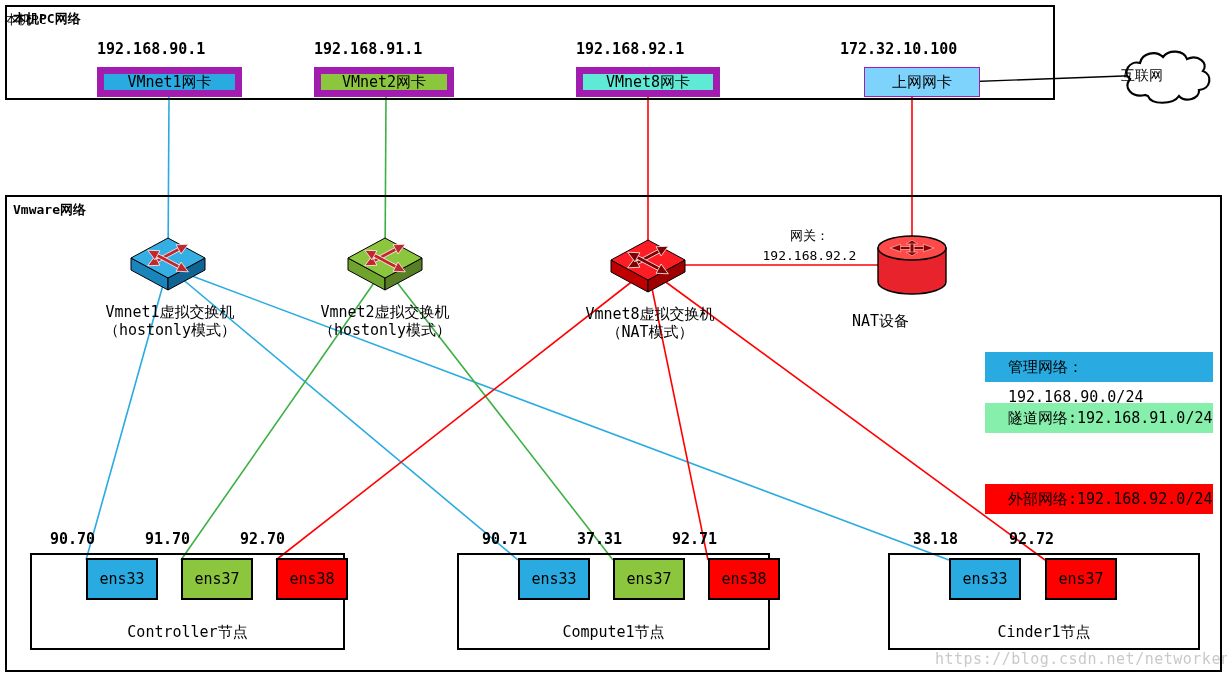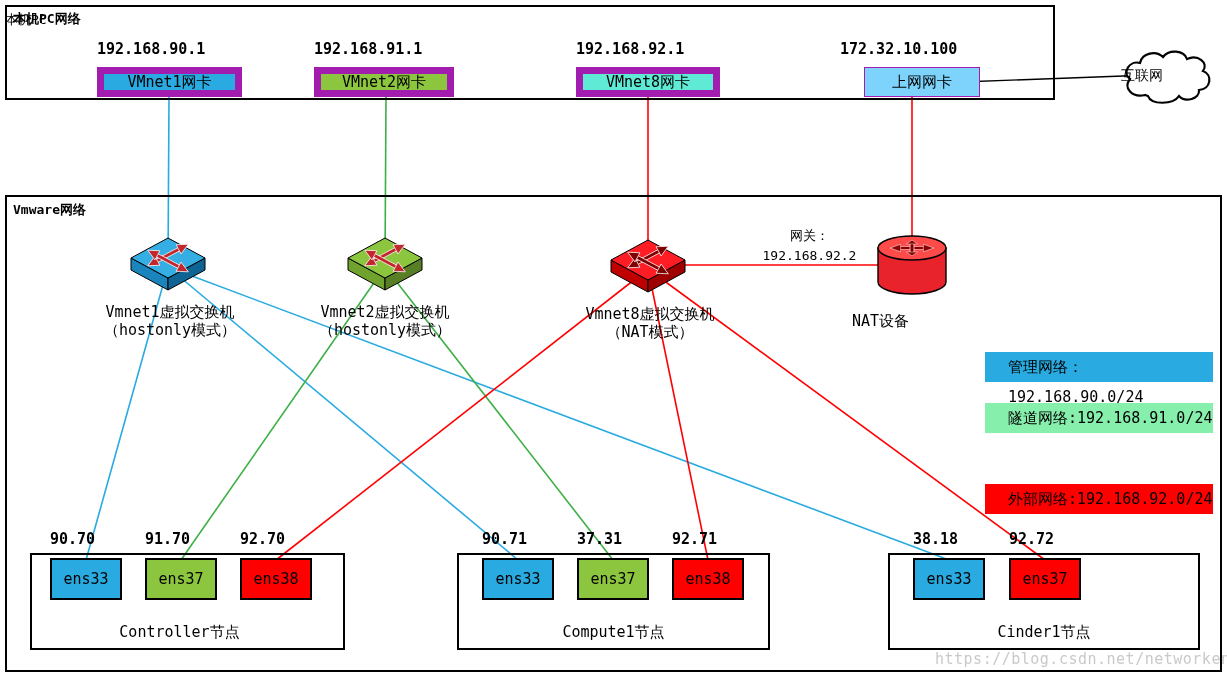--- a/index.html
+++ b/index.html
@@ -22,21 +22,21 @@
   .sw-label { text-align:center; font-size:15px; line-height:18px; }
   .gw-label { text-align:center; font-size:13px; line-height:20px; }
   .legend-row {
     width:228px; height:30px; line-height:30px; padding-left:23px;
     font-size:15px; color:#000;
   }
   .node-box { border:2px solid #000; background:transparent; }
   .node-label { text-align:center; font-size:15px; }
   .nic {
     width:72px; height:42px; border:2px solid #000; display:flex;
-    align-items:center; justify-content:center; font-size:15px; background:#fff;
+    align-items:center; justify-content:center; font-size:15px; background:#fff;margin-left:36px;
   }
   .watermark { color:#c9c9c9; font-size:15px; text-align:center; letter-spacing:0.5px; }
   .w-blue   { stroke:#29ABE2; stroke-width:1.6; }
   .w-green  { stroke:#3CB044; stroke-width:1.6; }
   .w-red    { stroke:#FF0000; stroke-width:1.6; }
   .w-black  { stroke:#000000; stroke-width:1.4; }
 </style>
 </head>
 <body>
 
@@ -143,21 +143,21 @@
 <div class="ui legend-row" style="left: 985px; top: 403px; background-color: #86efac;">隧道网络:192.168.91.0/24</div>
 <div class="ui legend-row" style="left: 985px; top: 450px; background-color: rgb(255, 0, 0); margin-top: 34px;">外部网络:192.168.92.0/24</div>
 
 <div class="ui node-box" style="left:30px;top:553px;width:315px;height:97px"></div>
 <div class="ui ip-label" style="left:50px;top:530px;width:72px">90.70</div>
 <div class="ui ip-label" style="left:145px;top:530px;width:72px">91.70</div>
 <div class="ui ip-label" style="left:240px;top:530px;width:72px">92.70</div>
 <div class="ui nic" style="left: 50px; top: 558px; background-color: rgb(41, 171, 226);">ens33</div>
 <div class="ui nic" style="left: 145px; top: 558px; background-color: rgb(140, 198, 63);">ens37</div>
 <div class="ui nic" style="left: 240px; top: 558px; background-color: rgb(255, 0, 0);">ens38</div>
-<div class="ui node-label" style="left:22px;top:623px;width:315px">Controller节点</div>
+<div class="ui node-label" style="left:30px;top:623px;width:315px">Controller节点</div>
 
 <div class="ui node-box" style="left:457px;top:553px;width:313px;height:97px"></div>
 <div class="ui ip-label" style="left:482px;top:530px;width:72px">90.71</div>
 <div class="ui ip-label" style="left:577px;top:530px;width:72px">37.31</div>
 <div class="ui ip-label" style="left:672px;top:530px;width:72px">92.71</div>
 <div class="ui nic" style="left: 482px; top: 558px; background-color: rgb(41, 171, 226);">ens33</div>
 <div class="ui nic" style="left: 577px; top: 558px; background-color: rgb(140, 198, 63);">ens37</div>
 <div class="ui nic" style="left: 672px; top: 558px; background-color: rgb(255, 0, 0);">ens38</div>
 <div class="ui node-label" style="left:457px;top:623px;width:313px">Compute1节点</div>
 

